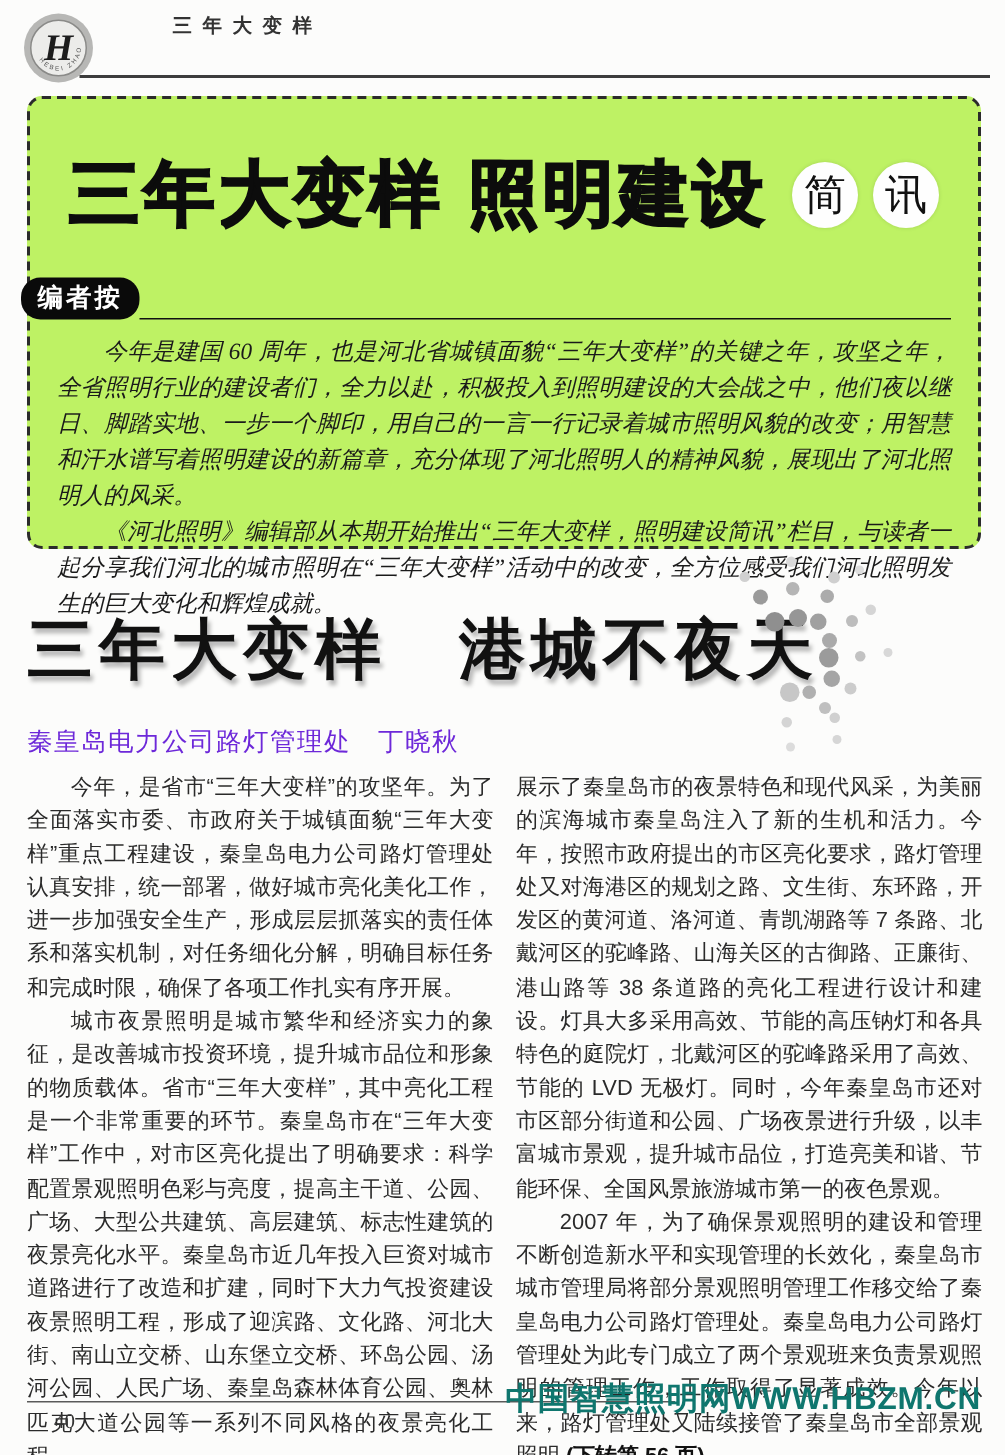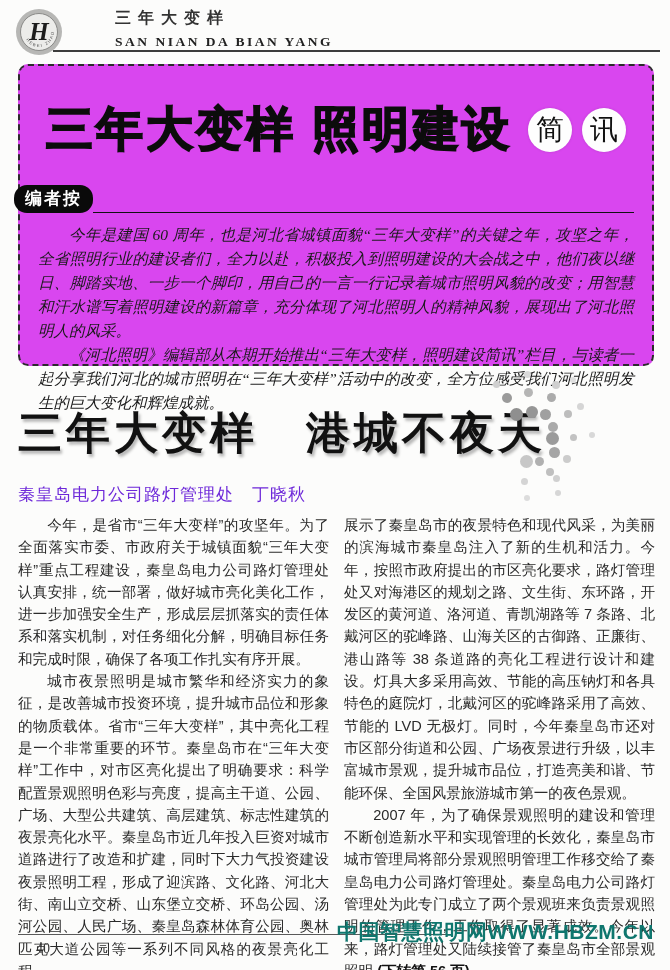--- a/index.html
+++ b/index.html
@@ -11,36 +11,36 @@
     color:#1c1c1c;
     overflow:hidden;
   }
 
   
   .header { position:absolute; top:6px; left:15px; right:10px; height:52px; }
   .logo { position:absolute; left:0; top:2px; width:48px; height:48px; }
   .header-titles { position:absolute; left:100px; top:2px; }
   .header-title-cn {
     font-family:"Liberation Serif", serif;
-    font-size:16px; letter-spacing:7px; color:#333; font-weight:bold;
+    font-size:13px; letter-spacing:7px; color:#333; font-weight:bold;
   }
   .header-title-en {
     font-family:"Liberation Serif", serif;
     font-size:13.5px; letter-spacing:2.5px; color:#222; font-weight:bold;
     margin-top:5px; white-space:nowrap;
   }
   .header-rule {
     position:absolute; left:38px; right:0; top:44px;
     border-top:2px solid #3c3c3c;
   }
 
   
   .banner {
     position:absolute; top:64px; left:18px; width:636px; height:302px;
-    background:#d946ef;
+    background:#bef264;
     border:2px dashed #2b2b2b;
     border-radius:10px;
     padding:14px 18px 10px 18px;
   }
   .banner-title-row {
     display:flex; justify-content:center; align-items:center;
     gap:16px; margin-top:18px;
   }
   .banner-title {
     font-size:47px; font-weight:900; color:#0c0c0c;
@@ -128,21 +128,20 @@
       </defs>
       <circle cx="24" cy="24" r="23" fill="#b7b7b5"></circle>
       <circle cx="24" cy="24" r="18.5" fill="#ececea" stroke="#8a8a88" stroke-width="1"></circle>
       <text x="24" y="32" text-anchor="middle" font-family="Liberation Serif, serif" font-style="italic" font-weight="bold" font-size="25" fill="#1c1c1c">H</text>
       <text font-size="4.2" fill="#555" letter-spacing="1.5">
         <textPath href="#ringPath" startOffset="8">HEBEI ZHAOMING</textPath>
       </text>
     </svg>
     <div class="header-titles">
       <div class="header-title-cn">三年大变样</div>
-      <div class="header-title-en">SAN NIAN DA BIAN YANG</div>
     </div>
     <div class="header-rule"></div>
   </div>
 
   <div class="banner">
     <div class="banner-title-row">
       <div class="banner-title">三年大变样 照明建设</div>
       <div class="badge-circles">
         <div class="badge-circle">简</div>
         <div class="badge-circle">讯</div>

